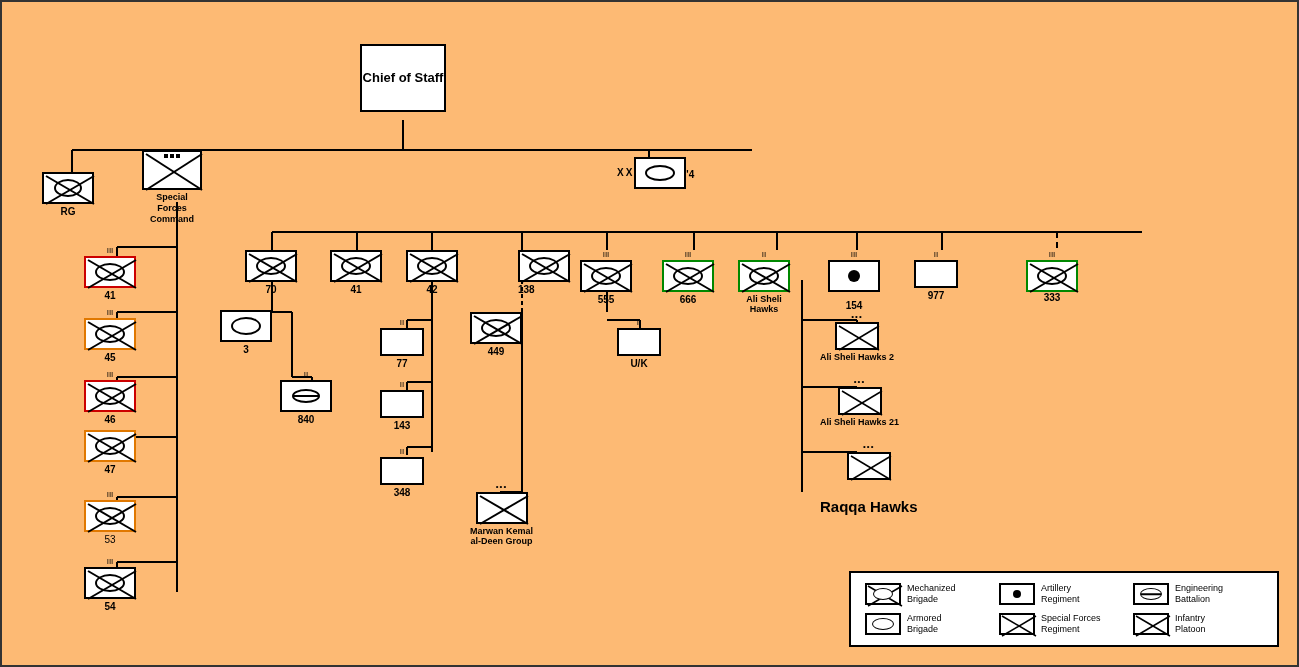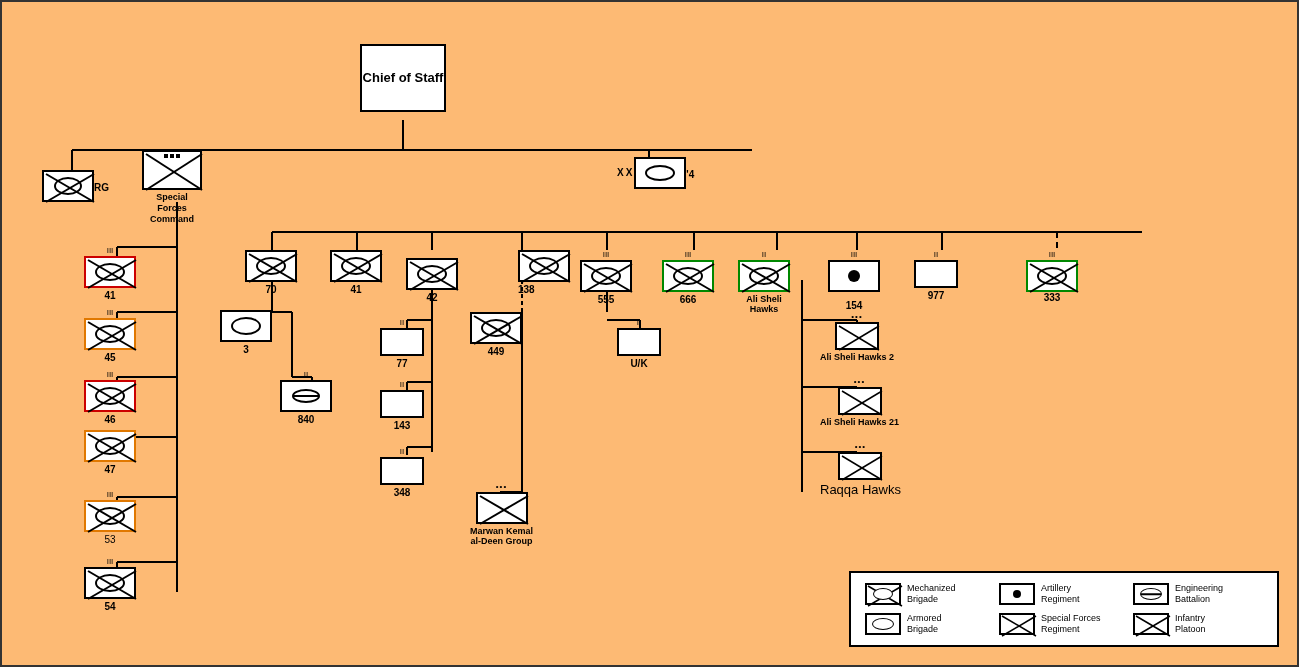--- a/index.html
+++ b/index.html
@@ -138,21 +138,21 @@
     <line x1="855" y1="385" x2="855" y2="393" stroke="#000" stroke-width="2"></line>
     <line x1="800" y1="450" x2="855" y2="450" stroke="#000" stroke-width="2"></line>
     <line x1="855" y1="450" x2="855" y2="458" stroke="#000" stroke-width="2"></line>
   </svg>
 
   <div style="position:absolute; left:358px; top:42px; width:86px; height:68px; border:2px solid #000; background:#fff; display:flex; align-items:center; justify-content:center; text-align:center; font-weight:bold; font-size:13px; line-height:1.3;">
     <span>Chief
 of Staff</span>
   </div>
 
-  <div style="position:absolute; left:40px; top:168px; display:flex; flex-direction:row; align-items:center;">
+  <div style="position:absolute; left:40px; top:168px; display:flex; flex-direction:column; align-items:center;">
     <div style="display:flex; align-items:center; gap:1px; margin-bottom:2px; font-size:9px; font-weight:bold;"></div>
     <div style="width:52px; height:32px; border:2px solid #000; background:#fff; position:relative; display:flex; align-items:center; justify-content:center;">
 
       <svg width="52" height="32" style="position:absolute;top:0;left:0;">
           <line x1="2" y1="2" x2="50" y2="30" stroke="#000" stroke-width="2"></line>
           <line x1="50" y1="2" x2="2" y2="30" stroke="#000" stroke-width="2"></line>
         </svg>
 
       <div style="width:28px;height:18px;border:2px solid #000;border-radius:50%;background:transparent;position:relative;z-index:2;"></div>
     </div>
@@ -289,21 +289,21 @@
     <div style="width:52px; height:32px; border:2px solid #000; background:#fff; position:relative; display:flex; align-items:center; justify-content:center;">
       <svg width="52" height="32" style="position:absolute;top:0;left:0;">
           <line x1="2" y1="2" x2="50" y2="30" stroke="#000" stroke-width="2"></line>
           <line x1="50" y1="2" x2="2" y2="30" stroke="#000" stroke-width="2"></line>
         </svg>
       <div style="width:30px;height:18px;border:2px solid #000;border-radius:50%;background:transparent;position:relative;z-index:2;"></div>
     </div>
     <div style="font-size:10px; font-weight:bold; margin-top:2px;">41</div>
   </div>
 
-  <div style="position:absolute; left:404px; top:248px; display:flex; flex-direction:column; align-items:center;margin-top:8px;">
+  <div style="position:absolute; left:404px; top:248px; display:flex; flex-direction:column; align-items:center;">
     <div style="width:52px; height:32px; border:2px solid #000; background:#fff; position:relative; display:flex; align-items:center; justify-content:center;">
       <svg width="52" height="32" style="position:absolute;top:0;left:0;">
           <line x1="2" y1="2" x2="50" y2="30" stroke="#000" stroke-width="2"></line>
           <line x1="50" y1="2" x2="2" y2="30" stroke="#000" stroke-width="2"></line>
         </svg>
       <div style="width:30px;height:18px;border:2px solid #000;border-radius:50%;background:transparent;position:relative;z-index:2;"></div>
     </div>
     <div style="font-size:10px; font-weight:bold; margin-top:2px;">42</div>
   </div>
 
@@ -423,21 +423,21 @@
   </div>
 
   <div style="position:absolute; left:818px; top:440px; display:flex; flex-direction:column; align-items:center;">
     <div style="font-size:8px; margin-bottom:1px; letter-spacing:1px;">•••</div>
     <div style="width:44px; height:28px; border:2px solid #000; background:#fff; position:relative; display:flex; align-items:center; justify-content:center;">
       <svg width="44" height="28" style="position:absolute;top:0;left:0;">
           <line x1="2" y1="2" x2="42" y2="26" stroke="#000" stroke-width="1.5"></line>
           <line x1="42" y1="2" x2="2" y2="26" stroke="#000" stroke-width="1.5"></line>
         </svg>
     </div>
-    <div style="font-size:13px; font-weight:normal; margin-top:2px;">Raqqa Hawks</div>
+    <div style="font-size:15px; font-weight:bold; margin-top:18px;">Raqqa Hawks</div>
   </div>
 
   <div style="position:absolute; left:826px; top:248px; display:flex; flex-direction:column; align-items:center;">
     <div style="font-size:8px; margin-bottom:1px;">III</div>
     <div style="width:52px; height:32px; border:2px solid #000; background:#fff; position:relative; display:flex; align-items:center; justify-content:center;">
 
       <div style="width:12px;height:12px;border-radius:50%;background:#000;"></div>
     </div>
     <div style="font-size:10px; font-weight:bold; margin-top:8px;">154</div>
   </div>

